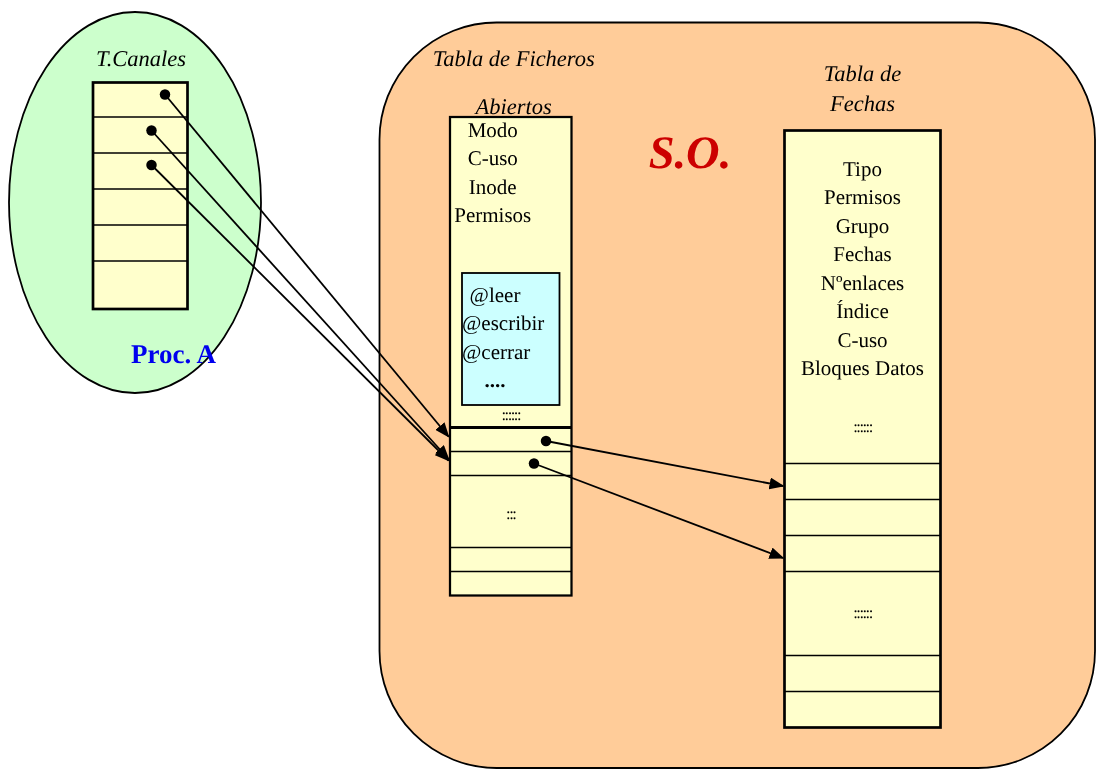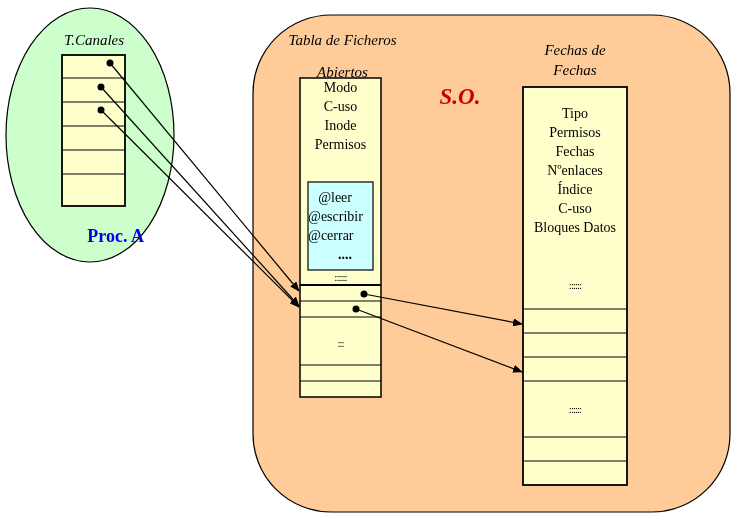--- a/index.html
+++ b/index.html
@@ -68,48 +68,49 @@
     <line x1="364" y1="294" x2="522" y2="324" stroke="#000" stroke-width="1.2" marker-end="url(#arrow)"></line>
     <line x1="356" y1="309" x2="522" y2="372" stroke="#000" stroke-width="1.2" marker-end="url(#arrow)"></line>
     <circle cx="364" cy="294" r="3.5" fill="#000"></circle>
     <circle cx="356" cy="309" r="3.5" fill="#000"></circle>
   </g>
 </svg>
 
 <div class="lbl title italic" style="left:44px; top:31px; width:100px;">T.Canales</div>
 <div class="lbl" style="left:44px; top:226px; width:100px; font-size:18px; font-weight:bold; color:#0000ee;text-align:right;">Proc. A</div>
 
-<div class="lbl italic" style="left:425px; top:84px; width:70px; font-size:23px; font-weight:bold; color:#cc0000;">S.O.</div>
+<div class="lbl italic" style="left:425px; top:84px; width:70px; font-size:31px; font-weight:bold; color:#cc0000;">S.O.</div>
 
 <div class="lbl title italic" style="left:280px; top:31px; width:125px;">Tabla de Ficheros</div>
 <div class="lbl title italic" style="left:280px; top:63px; width:125px;">Abiertos</div>
 
-<div class="lbl field" style="left:300px; top:78px; width:81px;">
+<div class="lbl field" style="left:288px; top:78px; width:81px;">
   <div>Modo</div>
   <div>C-uso</div>
   <div>Inode</div>
   <div>Permisos</div>
 </div>
 
-<div class="lbl field" style="left:308px; top:188px; width:44px;text-align:right;">
+<div class="lbl field" style="left:308px; top:188px; width:44px;">
   <div>@leer</div>
   <div>@escribir</div>
   <div>@cerrar</div>
   <div style="font-weight:bold;">....</div>
 </div>
 
 <div class="lbl dots" style="left:300px; top:271px; width:81px;">::::::</div>
 <div class="lbl dots" style="left:300px; top:337px; width:81px;">:::</div>
 
-<div class="lbl title italic" style="left:525px; top:41px; width:100px;">Fechas de</div>
+<div class="lbl title italic" style="left:525px; top:41px; width:100px;">Tabla de</div>
 <div class="lbl title italic" style="left:525px; top:61px; width:100px;">Fechas</div>
 
 <div class="lbl field" style="left:523px; top:104px; width:104px;">
   <div>Tipo</div>
   <div>Permisos</div>
+  <div>Grupo</div>
   <div>Fechas</div>
   <div>Nºenlaces</div>
   <div>Índice</div>
   <div>C-uso</div>
   <div>Bloques Datos</div>
 </div>
 <div class="lbl dots" style="left:523px; top:279px; width:104px;">::::::</div>
 <div class="lbl dots" style="left:523px; top:403px; width:104px;">::::::</div>
 
 </body></html>

